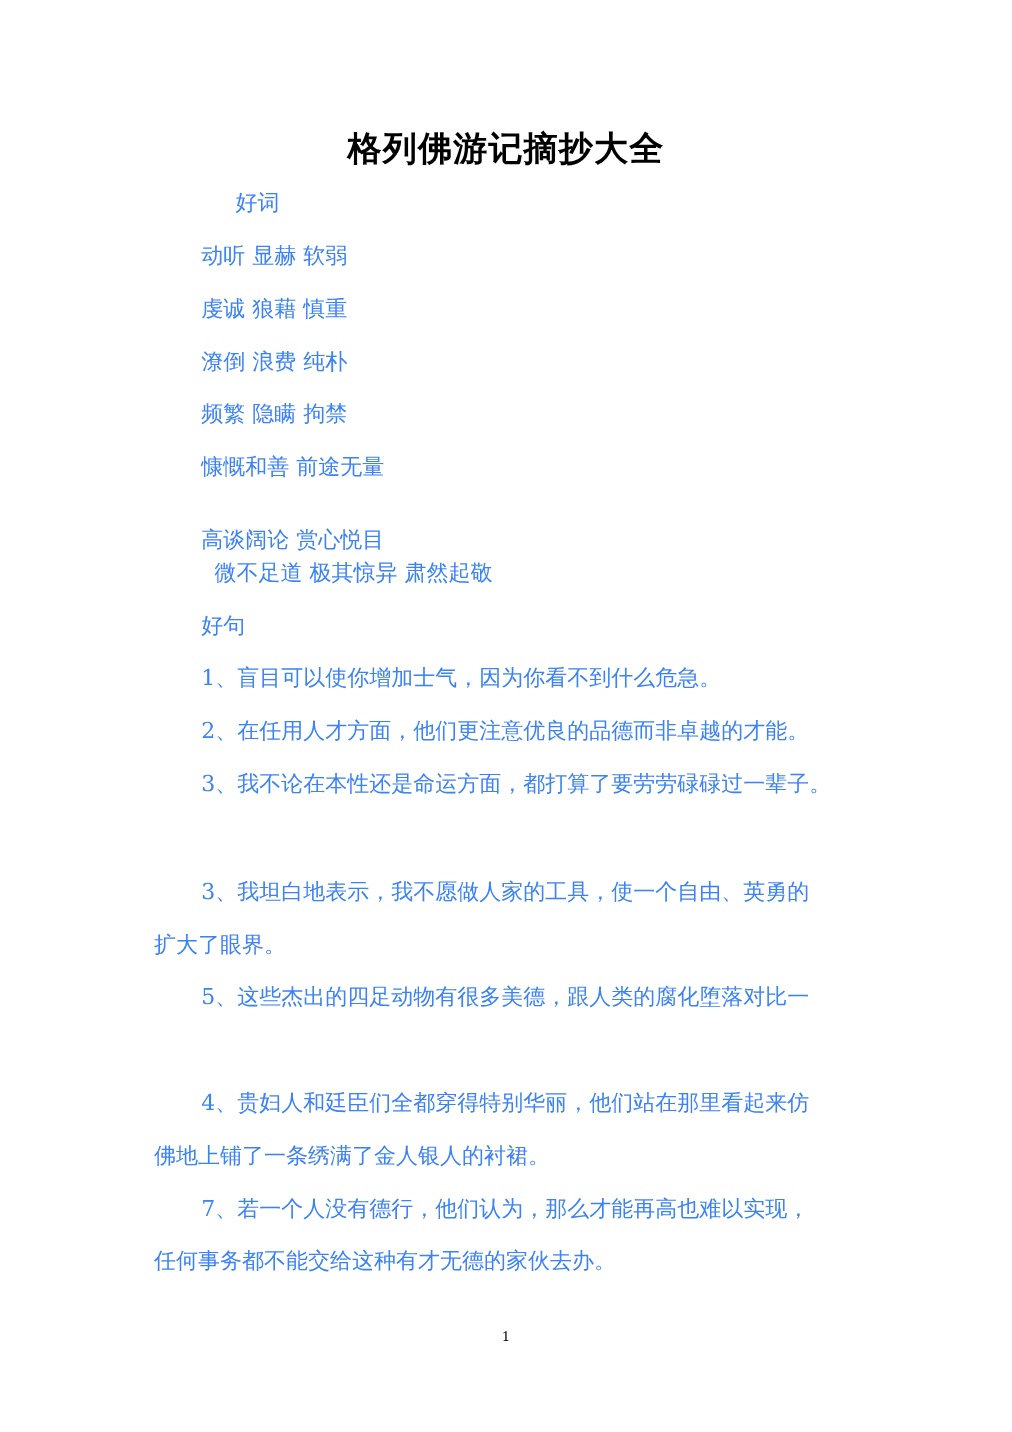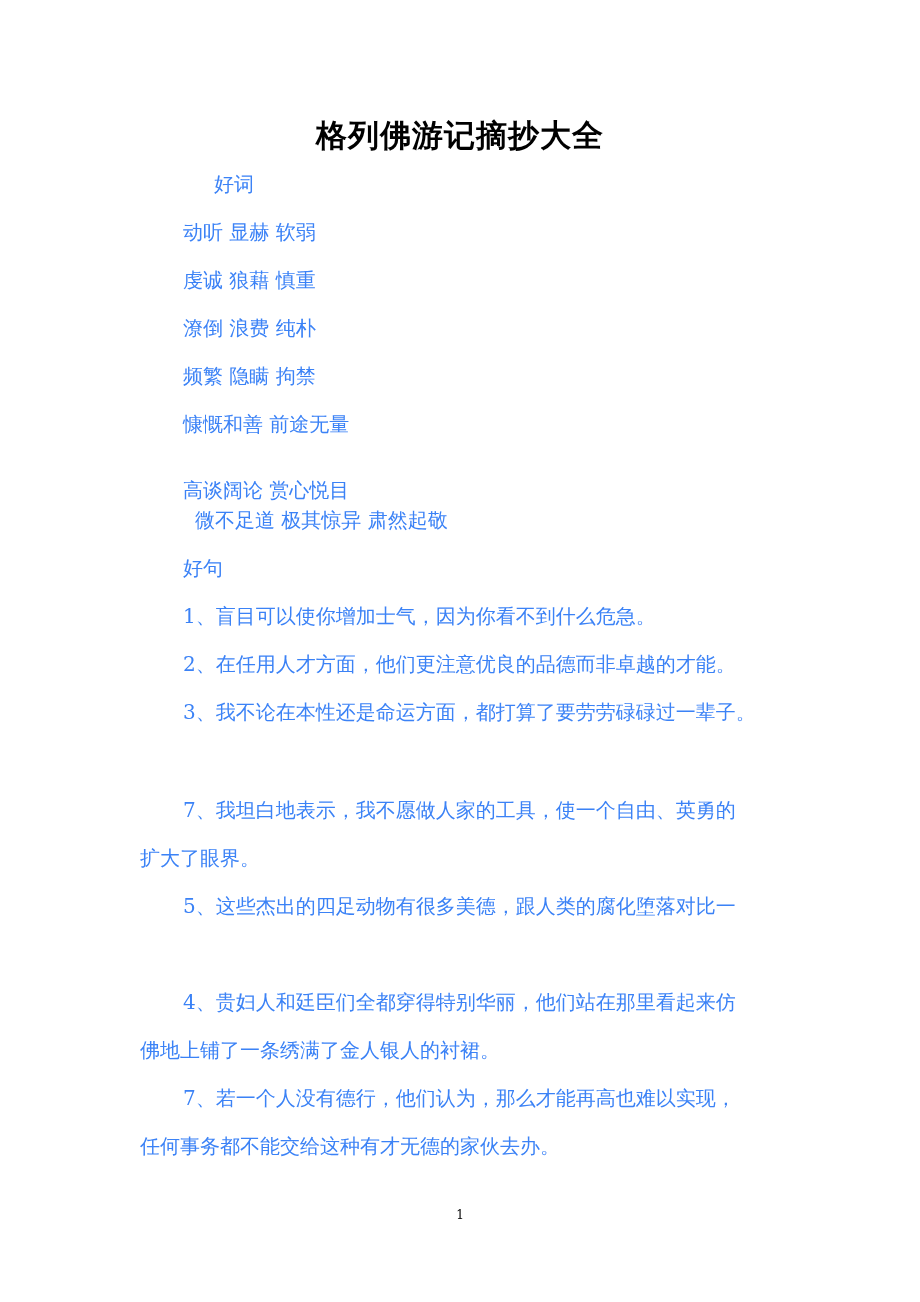--- a/index.html
+++ b/index.html
@@ -35,21 +35,21 @@
   <div class="line" style="left:183px; top:410px;">慷慨和善  前途无量</div>
   <div class="line" style="left:183px; top:460px;margin-top:16px;">高谈阔论  赏心悦目</div>
   <div class="line" style="left:183px; top:506px;margin-left:12px;">微不足道  极其惊异  肃然起敬</div>
 
   <div class="line" style="left:183px; top:554px;">好句</div>
 
   <div class="line" style="left:183px; top:602px;">1、盲目可以使你增加士气，因为你看不到什么危急。</div>
   <div class="line" style="left:183px; top:650px;text-align:center;">2、在任用人才方面，他们更注意优良的品德而非卓越的才能。</div>
   <div class="line" style="left:183px; top:698px;">3、我不论在本性还是命运方面，都打算了要劳劳碌碌过一辈子。</div>
 
-  <div class="line" style="left:183px; top:796px;">7、我坦白地表示，我不愿做人家的工具，使一个自由、英勇的</div>
+  <div class="line" style="left:183px; top:796px;">3、我坦白地表示，我不愿做人家的工具，使一个自由、英勇的</div>
   <div class="line" style="left:140px; top:844px;">扩大了眼界。</div>
   <div class="line" style="left:183px; top:892px;">5、这些杰出的四足动物有很多美德，跟人类的腐化堕落对比一</div>
   <div class="line" style="left:183px; top:988px;">4、贵妇人和廷臣们全都穿得特别华丽，他们站在那里看起来仿</div>
   <div class="line" style="left:140px; top:1036px;text-align:center;">佛地上铺了一条绣满了金人银人的衬裙。</div>
   <div class="line" style="left:183px; top:1084px;">7、若一个人没有德行，他们认为，那么才能再高也难以实现，</div>
   <div class="line" style="left:140px; top:1132px;">任何事务都不能交给这种有才无德的家伙去办。</div>
 
   <div class="page-number">1</div>
 </div>
 

